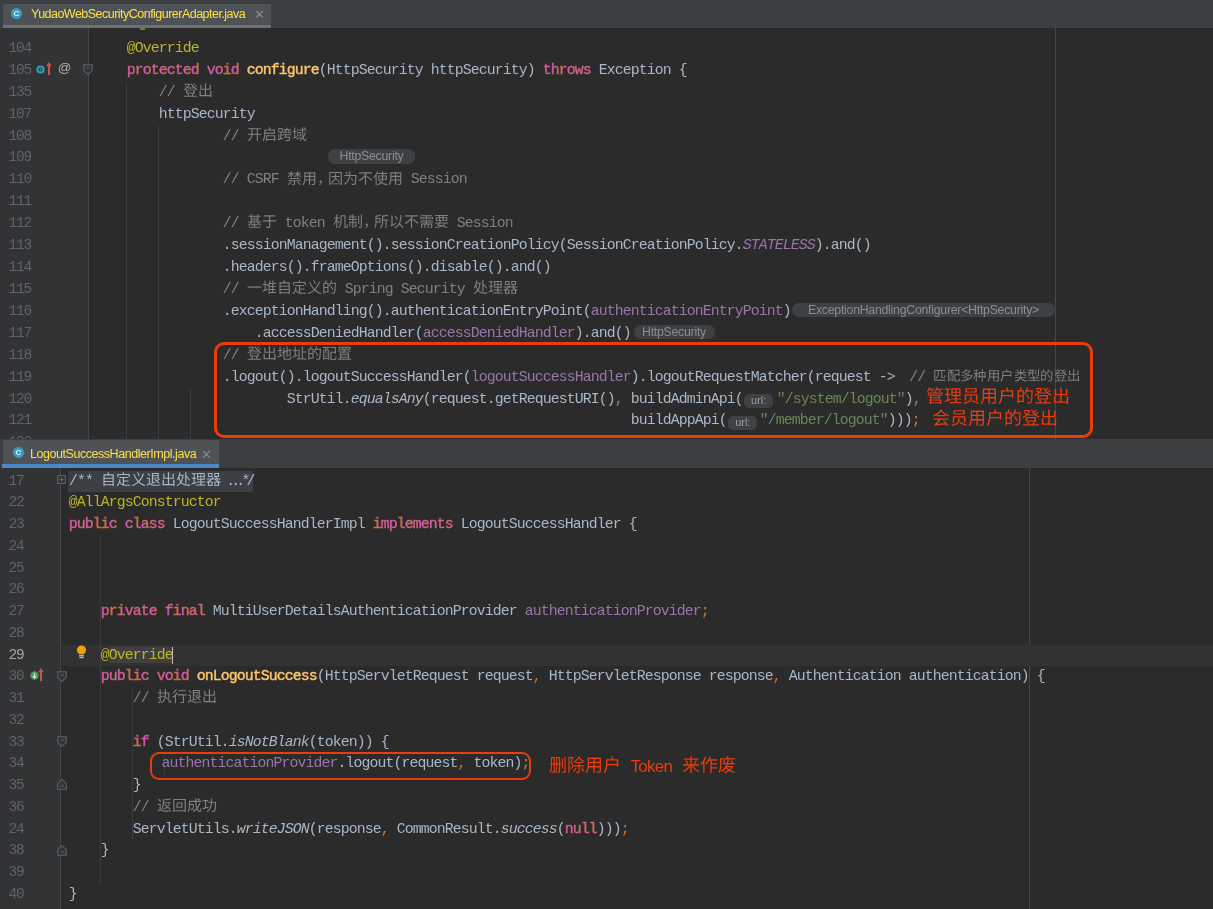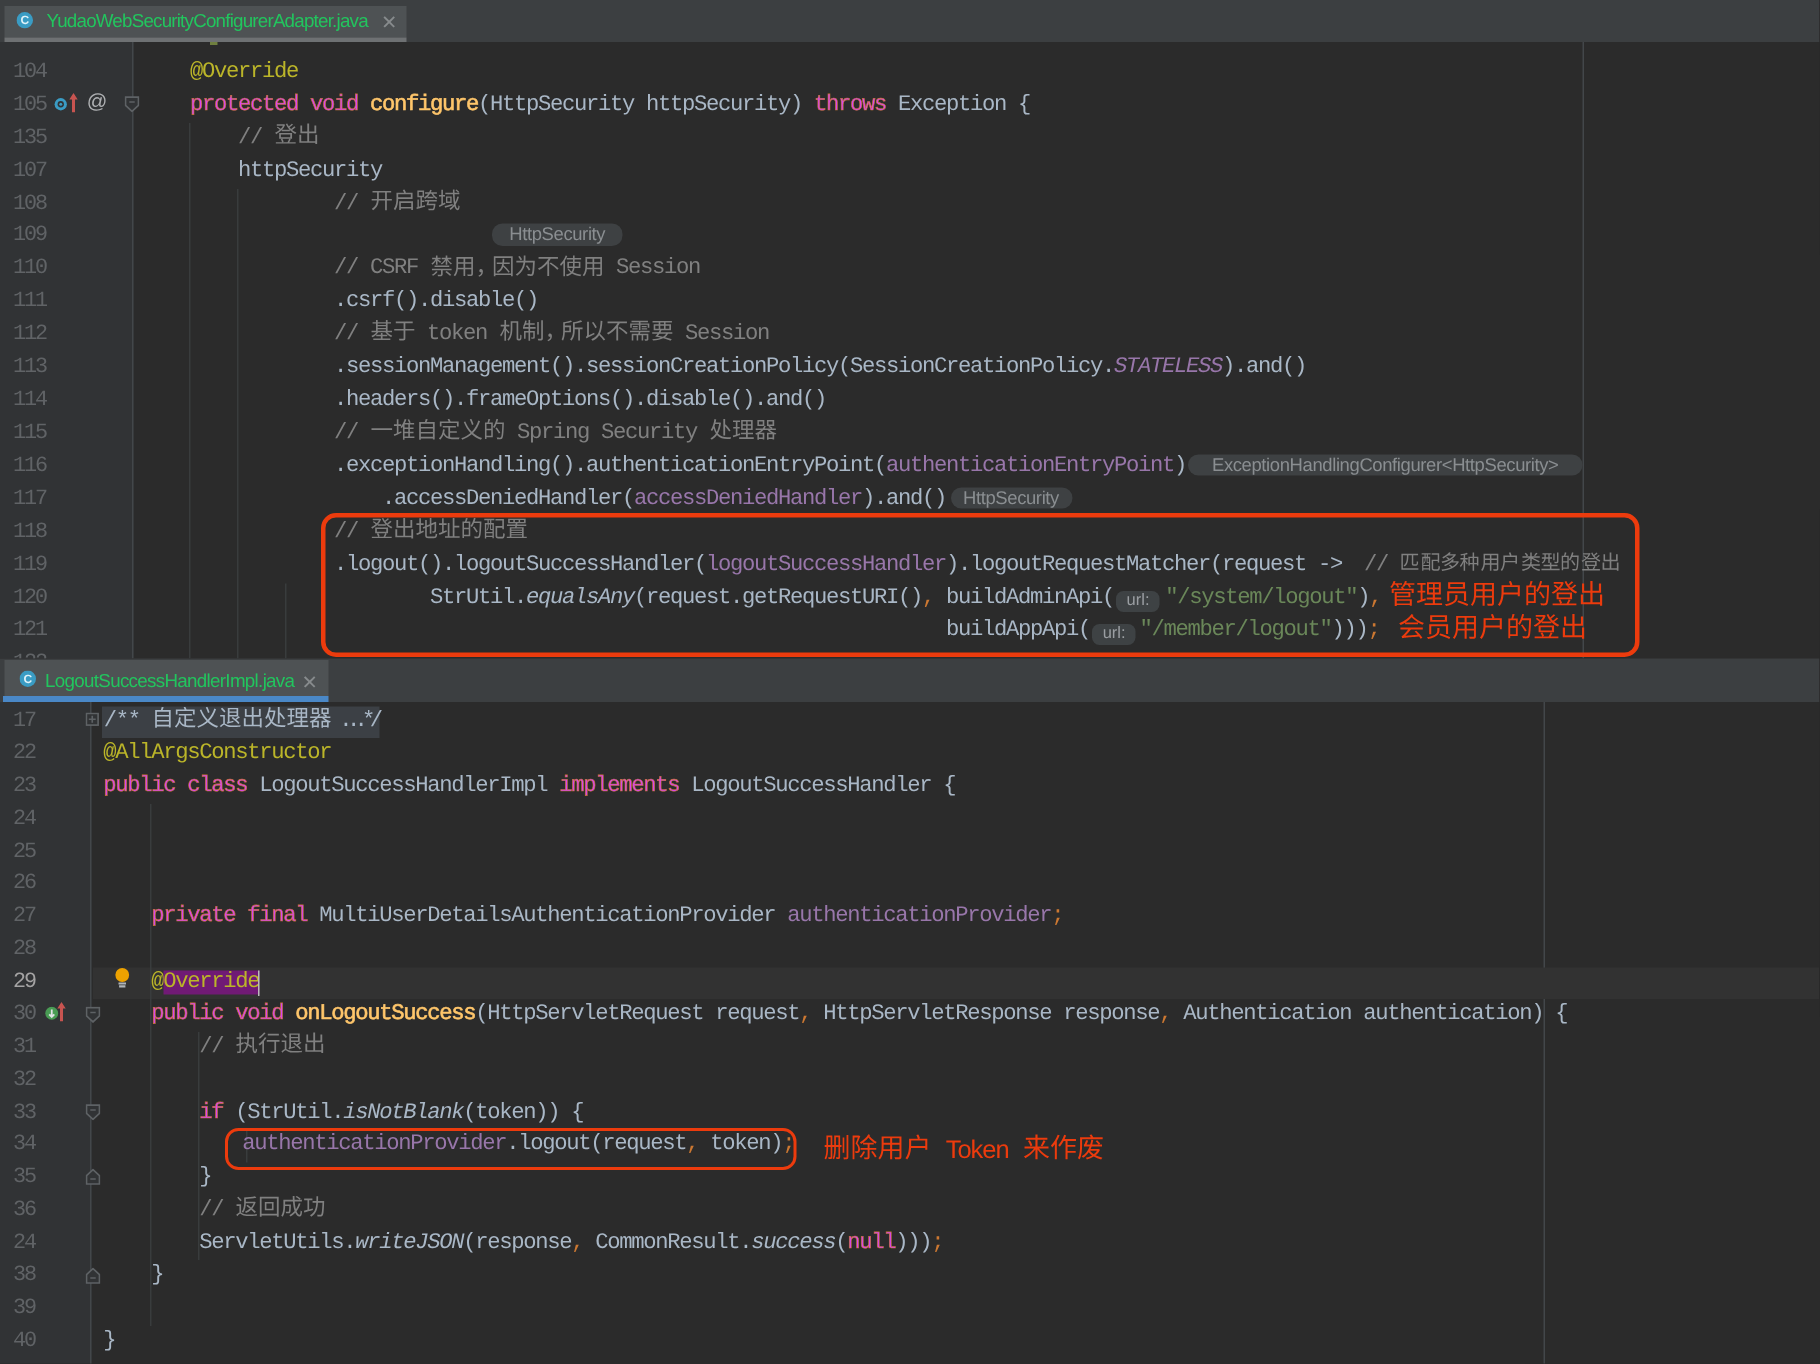--- a/index.html
+++ b/index.html
@@ -13,24 +13,24 @@
 .kw { color:#d946ef; -webkit-text-stroke:0.4px #CC7832 }
 .md { color:#FFC66B; -webkit-text-stroke:0.4px #FFC66B }
 .an { color:#BBB529 }
 .cm { color:#808080 }
 .st { color:#6A8759 }
 .fd { color:#9876AA }
 .fdi { color:#9876AA; font-style:italic }
 .pu { color:#CC7832 }
 .iti { font-style:italic }
 .fv { color:#A9B7C6 }
-.hl { background:#701a75 }
+.hl { background:#404040 }
 .tabbar { position:absolute; left:0; width:1213px; background:#3C3F41 }
 .tab { position:absolute; background:#4E5254 }
-.tabtitle { position:absolute; color:#22c55e; font-size:12.5px; white-space:pre }
+.tabtitle { position:absolute; color:#fde047; font-size:12.5px; white-space:pre }
 .tabx { position:absolute; color:#878B8D; font-size:13px }
 .gutter1 { position:absolute; left:0; top:0; width:88.7px; height:100%; background:#313335; border-right:1px solid #43474A }
 .gutter2 { position:absolute; left:0; top:0; width:61.4px; height:100%; background:#313335; border-right:1px solid #43474A }
 .ln { font:14.5px/21.84px "Liberation Mono",monospace; letter-spacing:-1.3px; color:#606366; position:absolute; white-space:pre; left:8.6px }
 .lncur { color:#A4A3A3 }
 .pill { position:absolute; background:#3E4143; color:#8A8E91; border-radius:7px; font-size:12.3px; height:14.5px; line-height:14.7px; text-align:center; letter-spacing:-0.25px }
 .upill { display:inline-block; background:#3E4244; color:#9A9EA2; border-radius:5px; font-family:"Liberation Sans",sans-serif; font-size:11px; letter-spacing:0; line-height:13.8px; height:14px; width:29px; text-align:center; vertical-align:-1.5px }
 .redtx { position:absolute; color:#EC3B0D; font-size:17.5px; line-height:21px; white-space:pre }
 .rl { font-size:17px; letter-spacing:-0.7px }
 .rbox { position:absolute; border-style:solid; border-color:#EC3B0D }
@@ -369,21 +369,20 @@
           <use href="#u56E0"></use>
         </svg><svg class="k" viewBox="0 0 1000 1000">
           <use href="#u4E3A"></use>
         </svg><svg class="k" viewBox="0 0 1000 1000">
           <use href="#u4E0D"></use>
         </svg><svg class="k" viewBox="0 0 1000 1000">
           <use href="#u4F7F"></use>
         </svg><svg class="k" viewBox="0 0 1000 1000">
           <use href="#u7528"></use>
         </svg> Session</span></div>
-<div class="r" style="top:163.31px;left:94.70px">                <span class="df">.csrf().disable()</span></div>
 <div class="r" style="top:185.22px;left:94.70px">                <span class="cm">// <svg class="k" viewBox="0 0 1000 1000">
           <use href="#u57FA"></use>
         </svg><svg class="k" viewBox="0 0 1000 1000">
           <use href="#u4E8E"></use>
         </svg> token <svg class="k" viewBox="0 0 1000 1000">
           <use href="#u673A"></use>
         </svg><svg class="k" viewBox="0 0 1000 1000">
           <use href="#u5236"></use>
         </svg><svg class="kc" viewBox="0 0 1000 1000">
           <use href="#uFF0C"></use>

